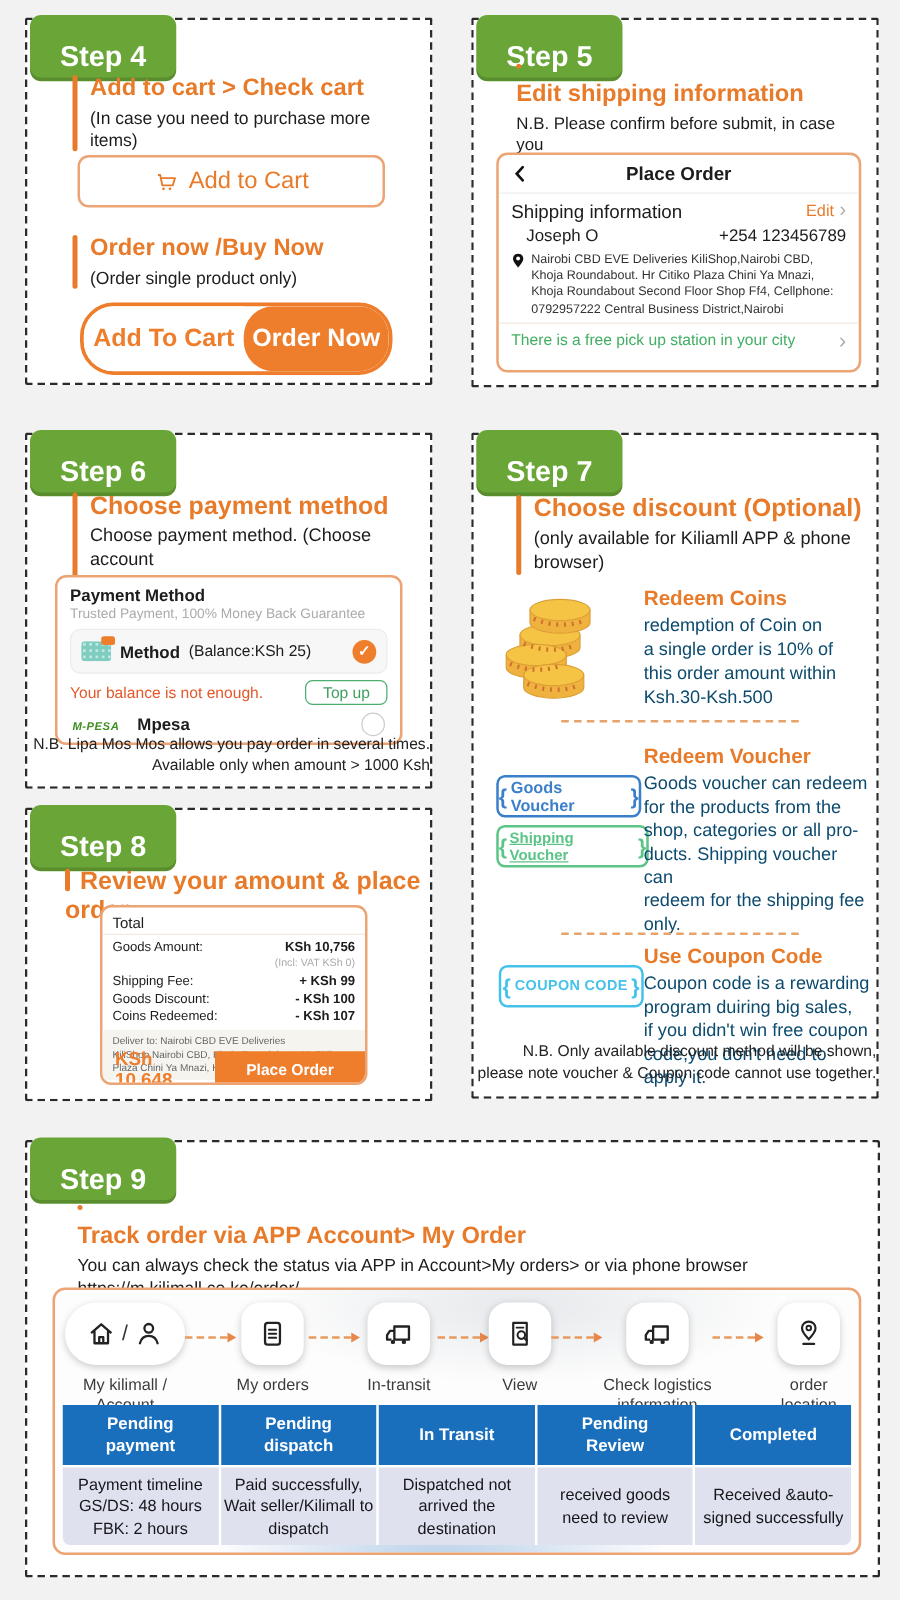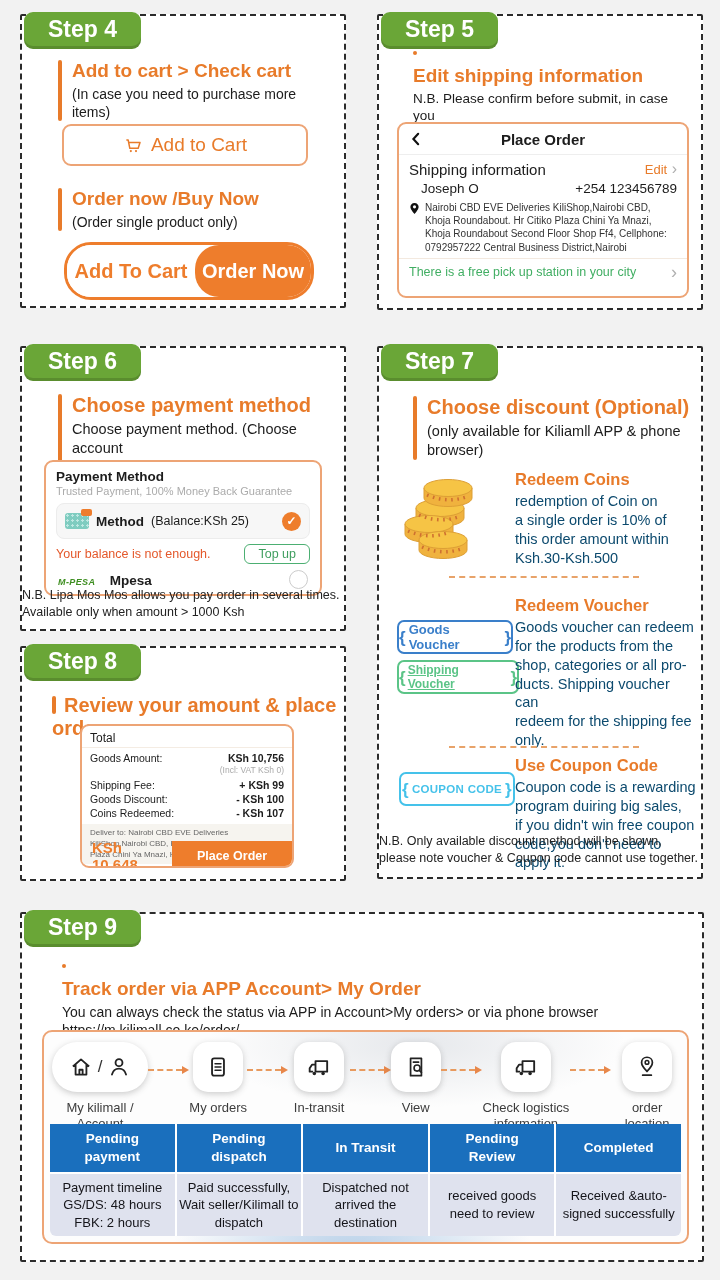--- a/index.html
+++ b/index.html
@@ -1,19 +1,19 @@
 <!DOCTYPE html>
 <html><head>
 <meta charset="utf-8">
 <style>
   html,body{margin:0;padding:0;background:#f2f2f2;font-family:"Liberation Sans",sans-serif;color:#1c1c1c;}
   #canvas{position:relative;width:720px;height:1280px;background:#f2f2f2;overflow:hidden;}
   .box{position:absolute;background:#fff;border:2px dashed #2b2b2b;border-radius:2px;}
   .tab{position:absolute;top:-4px;left:2px;background:#6aa637;color:#fff;font-weight:bold;
-       font-size:23px;padding:4px 24px 6px;border-radius:9px;box-shadow:inset 0 -3px 0 rgba(0,0,0,.15);}
+       font-size:23px;padding:20px 24px 6px;border-radius:9px;box-shadow:inset 0 -3px 0 rgba(0,0,0,.15);}
   .sec{position:absolute;display:flex;gap:10px;}
   .bar{width:4px;background:#e87b2a;border-radius:2px;flex:0 0 4px;}
   .ohead{color:#e87b2a;font-size:19px;font-weight:bold;margin:0 0 3px 0;line-height:1.15;}
   .note{font-size:14px;color:#1c1c1c;line-height:1.3;}
   .pl{white-space:pre-line;}
   
   .outline-btn{position:absolute;display:flex;align-items:center;justify-content:center;gap:8px;
        background:#fff;border:2px solid #eda475;border-radius:9px;color:#e87b2a;font-size:19px;cursor:pointer;}
   .pill{position:absolute;display:flex;border:3px solid #ee7d2c;border-radius:27px;overflow:hidden;background:#fff;}
   .pill-left{display:flex;align-items:center;justify-content:center;background:#fff;color:#ee7d2c;
@@ -34,21 +34,21 @@
        height:34px;padding:0 8px;margin-top:6px;cursor:pointer;}
   .wallet{position:relative;width:24px;height:16px;background:#7fccc0;border-radius:3px;display:inline-block;
        background-image:radial-gradient(#bfe8e2 1px, transparent 1.2px);background-size:5px 5px;}
   .wallet-tab{position:absolute;top:-4px;right:-3px;width:11px;height:7px;background:#ee7d2c;border-radius:2px;display:block;}
   .ckc{margin-left:auto;width:19px;height:19px;border-radius:50%;background:#ee7d2c;color:#fff;display:flex;
        align-items:center;justify-content:center;font-size:12px;font-weight:bold;}
   .radio{margin-left:auto;width:17px;height:17px;border-radius:50%;border:1.5px solid #ccc;background:#fff;}
   .topup{border:1.5px solid #4caf72;color:#3f9e5f;border-radius:6px;padding:2px 13px;font-size:12.5px;background:#fff;cursor:pointer;}
   .warn{color:#e4582b;font-size:12.5px;}
   .mpesa-logo{color:#3f8f22;font-weight:bold;font-style:italic;font-size:9px;letter-spacing:.4px;}
-  .nbc{position:absolute;left:0;right:0;text-align:left;font-size:12.5px;line-height:1.35;color:#222;}
+  .nbc{position:absolute;left:0;right:0;text-align:right;font-size:12.5px;line-height:1.35;color:#222;}
   
   .dash-sep{position:absolute;width:190px;border-top:2px dashed #e8a36a;}
   .ticket{position:absolute;display:flex;align-items:center;justify-content:center;border-radius:7px;
        background:#fff;font-size:13px;font-weight:bold;height:30px;}
   .ticket i{font-style:normal;font-weight:bold;font-size:17px;line-height:1;}
   .t-blue{border:2px solid #3a7fca;color:#3a7fca;}
   .t-green{border:2px solid #5bc487;color:#5bc487;}
   .t-cyan{border:2px solid #45c2ea;color:#45c2ea;font-size:11.5px;letter-spacing:.3px;}
   .dblock{position:absolute;}
   .dhead{color:#e87b2a;font-weight:bold;font-size:16.5px;margin-bottom:3px;}

